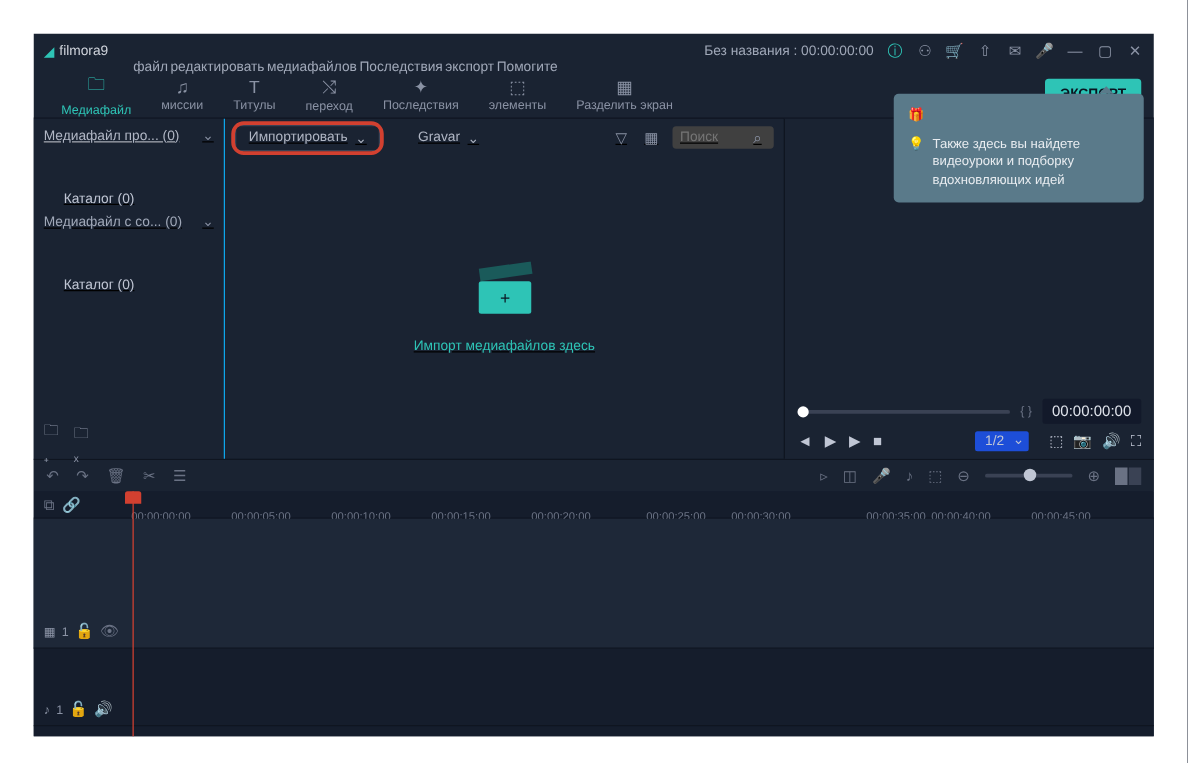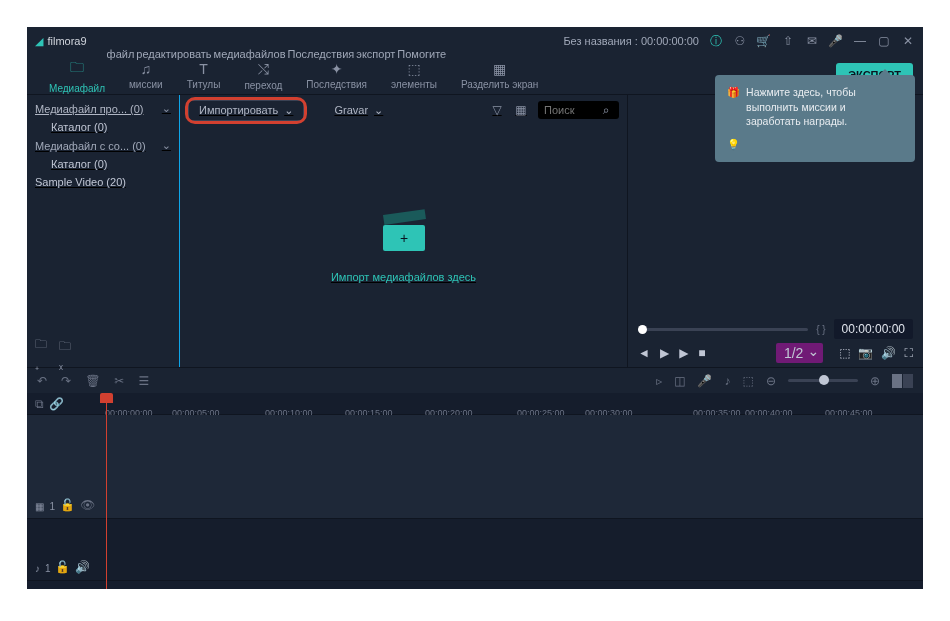--- a/index.html
+++ b/index.html
@@ -17,49 +17,49 @@
 .tab-bar { height: 40px; display: flex; align-items: center; padding: 0 10px; border-bottom: 1px solid #0f1520; gap: 0; }
 .tab { display: flex; flex-direction: column; align-items: center; justify-content: center; padding: 2px 12px 0 12px; color: #8a92a4; font-size: 10px; gap: 2px; cursor: pointer; }
 .tab.active { color: #2ec4b6; }
 .tab-icon { font-size: 14px; }
 .export-btn { margin-left: auto; background: #2ec4b6; color: #0a1420; padding: 6px 12px; font-size: 11px; font-weight: bold; border-radius: 3px; cursor: pointer; }
 .main-area { display: flex; height: 272px; text-decoration: underline; }
 .sidebar { width: 152px; background: #1a2332; padding: 4px 0; font-size: 11px; color: #a0a8b8; position: relative; }
 .side-row { display: flex; align-items: center; padding: 3px 8px; cursor: pointer; }
 .side-row.top { justify-content: space-between; }
 .side-label { text-decoration: underline; color: #b0b6c4; }
-.side-sub { padding-left: 24px; color: #c0c6d4; font-size: 11px; line-height: 18px; cursor: pointer; }
+.side-sub { padding-left: 24px; color: #c0c6d4; font-size: 11px; line-height: 18px; cursor: pointer; margin-top: 32px; }
 .side-item { padding-left: 8px; color: #c0c6d4; font-size: 11px; line-height: 18px; cursor: pointer; }
 .chevron { color: #8a92a4; }
 .sidebar-bottom { position: absolute; bottom: 6px; left: 8px; display: flex; gap: 10px; }
 .content-area { flex: 1; display: flex; flex-direction: column; border-left: 1px solid #0ea5e9; position: relative; }
 .content-toolbar { height: 30px; display: flex; align-items: center; gap: 8px; padding: 0 8px; font-size: 11px; color: #b0b6c4; }
 .import-btn { display: flex; align-items: center; gap: 6px; padding: 3px 10px; border: 1px solid #3a4254; border-radius: 3px; cursor: pointer; position: relative; }
 .red-highlight { position: absolute; left: -4px; top: -4px; right: -4px; bottom: -4px; border: 3px solid #d24030; border-radius: 10px; pointer-events: none; }
 .gravar-btn { display: flex; align-items: center; gap: 6px; padding: 3px 10px; cursor: pointer; margin-left: 12px; }
 .toolbar-right { margin-left: auto; display: flex; align-items: center; gap: 10px; }
-.search-box { display: flex; align-items: center; background: #000000; border-radius: 3px; padding: 2px 6px; }
+.search-box { display: flex; align-items: center; background: #404040; border-radius: 3px; padding: 2px 6px; }
 .search-input { background: transparent; border: none; color: #8a92a4; font-size: 11px; width: 55px; outline: none; }
 .media-drop { flex: 1; display: flex; flex-direction: column; align-items: center; justify-content: center; gap: 16px; color: #2ec4b6; font-size: 11px; }
 .clapper { width: 54px; height: 46px; }
 .preview-panel { width: 296px; background: #1a2332; border-left: 1px solid #0f1520; position: relative; }
 .tooltip { position: absolute; top: 48px; right: 8px; width: 200px; background: #5a7a8a; color: #e8ecf0; padding: 10px 12px; border-radius: 4px; font-size: 10.5px; line-height: 1.4; z-index: 20; }
 .tooltip::before { content: ''; position: absolute; top: -6px; right: 24px; border-left: 6px solid transparent; border-right: 6px solid transparent; border-bottom: 6px solid #5a7a8a; }
 .tooltip-row { display: flex; gap: 6px; margin-bottom: 8px; }
 .tooltip-row:last-child { margin-bottom: 0; }
 .tooltip-bullet { color: #2ec4b6; flex-shrink: 0; }
 .preview-bottom { position: absolute; bottom: 0; left: 0; right: 0; }
 .scrubber { height: 20px; display: flex; align-items: center; padding: 0 10px; gap: 8px; }
 .scrub-track { flex: 1; height: 3px; background: #3a4254; border-radius: 2px; position: relative; }
 .scrub-handle { position: absolute; left: 0; top: -3px; width: 9px; height: 9px; background: #fff; border-radius: 50%; }
 .markers { color: #6a7284; font-size: 10px; }
 .timecode-box { background: #12192a; color: #e0e4ec; padding: 3px 8px; font-size: 12px; border-radius: 2px; }
 .player-controls { height: 28px; display: flex; align-items: center; padding: 0 10px; gap: 10px; }
 .pc-icon { color: #c0c6d4; font-size: 12px; cursor: pointer; }
-.speed-dropdown { background: #701a75; color: #c0c6d4; padding: 2px 20px 2px 8px; font-size: 14px; border-radius: 2px; margin-left: auto; position: relative; cursor: pointer; }
+.speed-dropdown { background: #1d4ed8; color: #c0c6d4; padding: 2px 20px 2px 8px; font-size: 11px; border-radius: 2px; margin-left: auto; position: relative; cursor: pointer; }
 .speed-dropdown::after { content: '⌄'; position: absolute; right: 4px; top: 0; }
 .pc-right { display: flex; gap: 8px; margin-left: 6px; }
 .timeline-toolbar { height: 26px; display: flex; align-items: center; padding: 0 10px; gap: 14px; background: #1a2332; border-top: 1px solid #0f1520; }
 .tl-icon { color: #6a7284; font-size: 12px; cursor: pointer; }
 .tl-right { margin-left: auto; display: flex; align-items: center; gap: 12px; }
 .zoom-slider { width: 70px; height: 3px; background: #3a4254; border-radius: 2px; position: relative; cursor: pointer; }
 .zoom-handle { position: absolute; left: 45%; top: -4px; width: 10px; height: 10px; background: #c0c6d4; border-radius: 50%; }
 .view-toggle { display: flex; gap: 1px; }
 .view-toggle span { width: 10px; height: 14px; background: #3a4254; }
 .view-toggle span.active { background: #6a7284; }
@@ -137,40 +137,39 @@
   <div class="tab">
           <span class="tab-icon">▦</span>
           <span>Разделить экран</span>
         </div>
   <div class="export-btn">ЭКСПОРТ</div>
 </div>
 
 <div class="tooltip">
   <div class="tooltip-row">
           <span class="tooltip-bullet">🎁</span>
-          <span>Нажмите здесь, чтобы выполнить миссии и заработать награды.</span>
         </div>
   <div class="tooltip-row">
           <span class="tooltip-bullet">💡</span>
+          <span>Также здесь вы найдете видеоуроки и подборку вдохновляющих идей</span>
         </div>
 </div>
 
 <div class="main-area">
   <div class="sidebar">
     <div class="side-row top">
             <span class="side-label">Медиафайл про... (0)</span>
             <span class="chevron">⌄</span>
           </div>
     <div class="side-sub">Каталог (0)</div>
     <div class="side-row top">
             <span>Медиафайл с со... (0)</span>
             <span class="chevron">⌄</span>
           </div>
     <div class="side-sub">Каталог (0)</div>
-    <div class="side-item">Sample Video (20)</div>
     <div class="sidebar-bottom">
       <span class="wnd-icon">🗀₊</span>
       <span class="wnd-icon">🗀ₓ</span>
     </div>
   </div>
 
   <div class="content-area">
     <div class="content-toolbar">
       <div class="import-btn">
         <span>Импортировать</span>
@@ -253,21 +252,21 @@
 <div class="timeline">
   <div class="playhead"></div>
   <div class="playhead-head"></div>
   <div class="ruler">
     <div class="ruler-head">
       <span class="tl-icon">⧉</span>
       <span class="tl-icon">🔗</span>
     </div>
     <div class="ruler-ticks">
       <span class="tick" style="left:0px">00:00:00:00</span>
-      <span class="tick" style="left:67px">00:00:05:00</span>
+      <span class="tick" style="left:80px">00:00:05:00</span>
       <span class="tick" style="left:160px">00:00:10:00</span>
       <span class="tick" style="left:240px">00:00:15:00</span>
       <span class="tick" style="left:320px">00:00:20:00</span>
       <span class="tick" style="left:412px">00:00:25:00</span>
       <span class="tick" style="left:480px">00:00:30:00</span>
       <span class="tick" style="left:588px">00:00:35:00</span>
       <span class="tick" style="left:640px">00:00:40:00</span>
       <span class="tick" style="left:720px">00:00:45:00</span>
     </div>
   </div>

